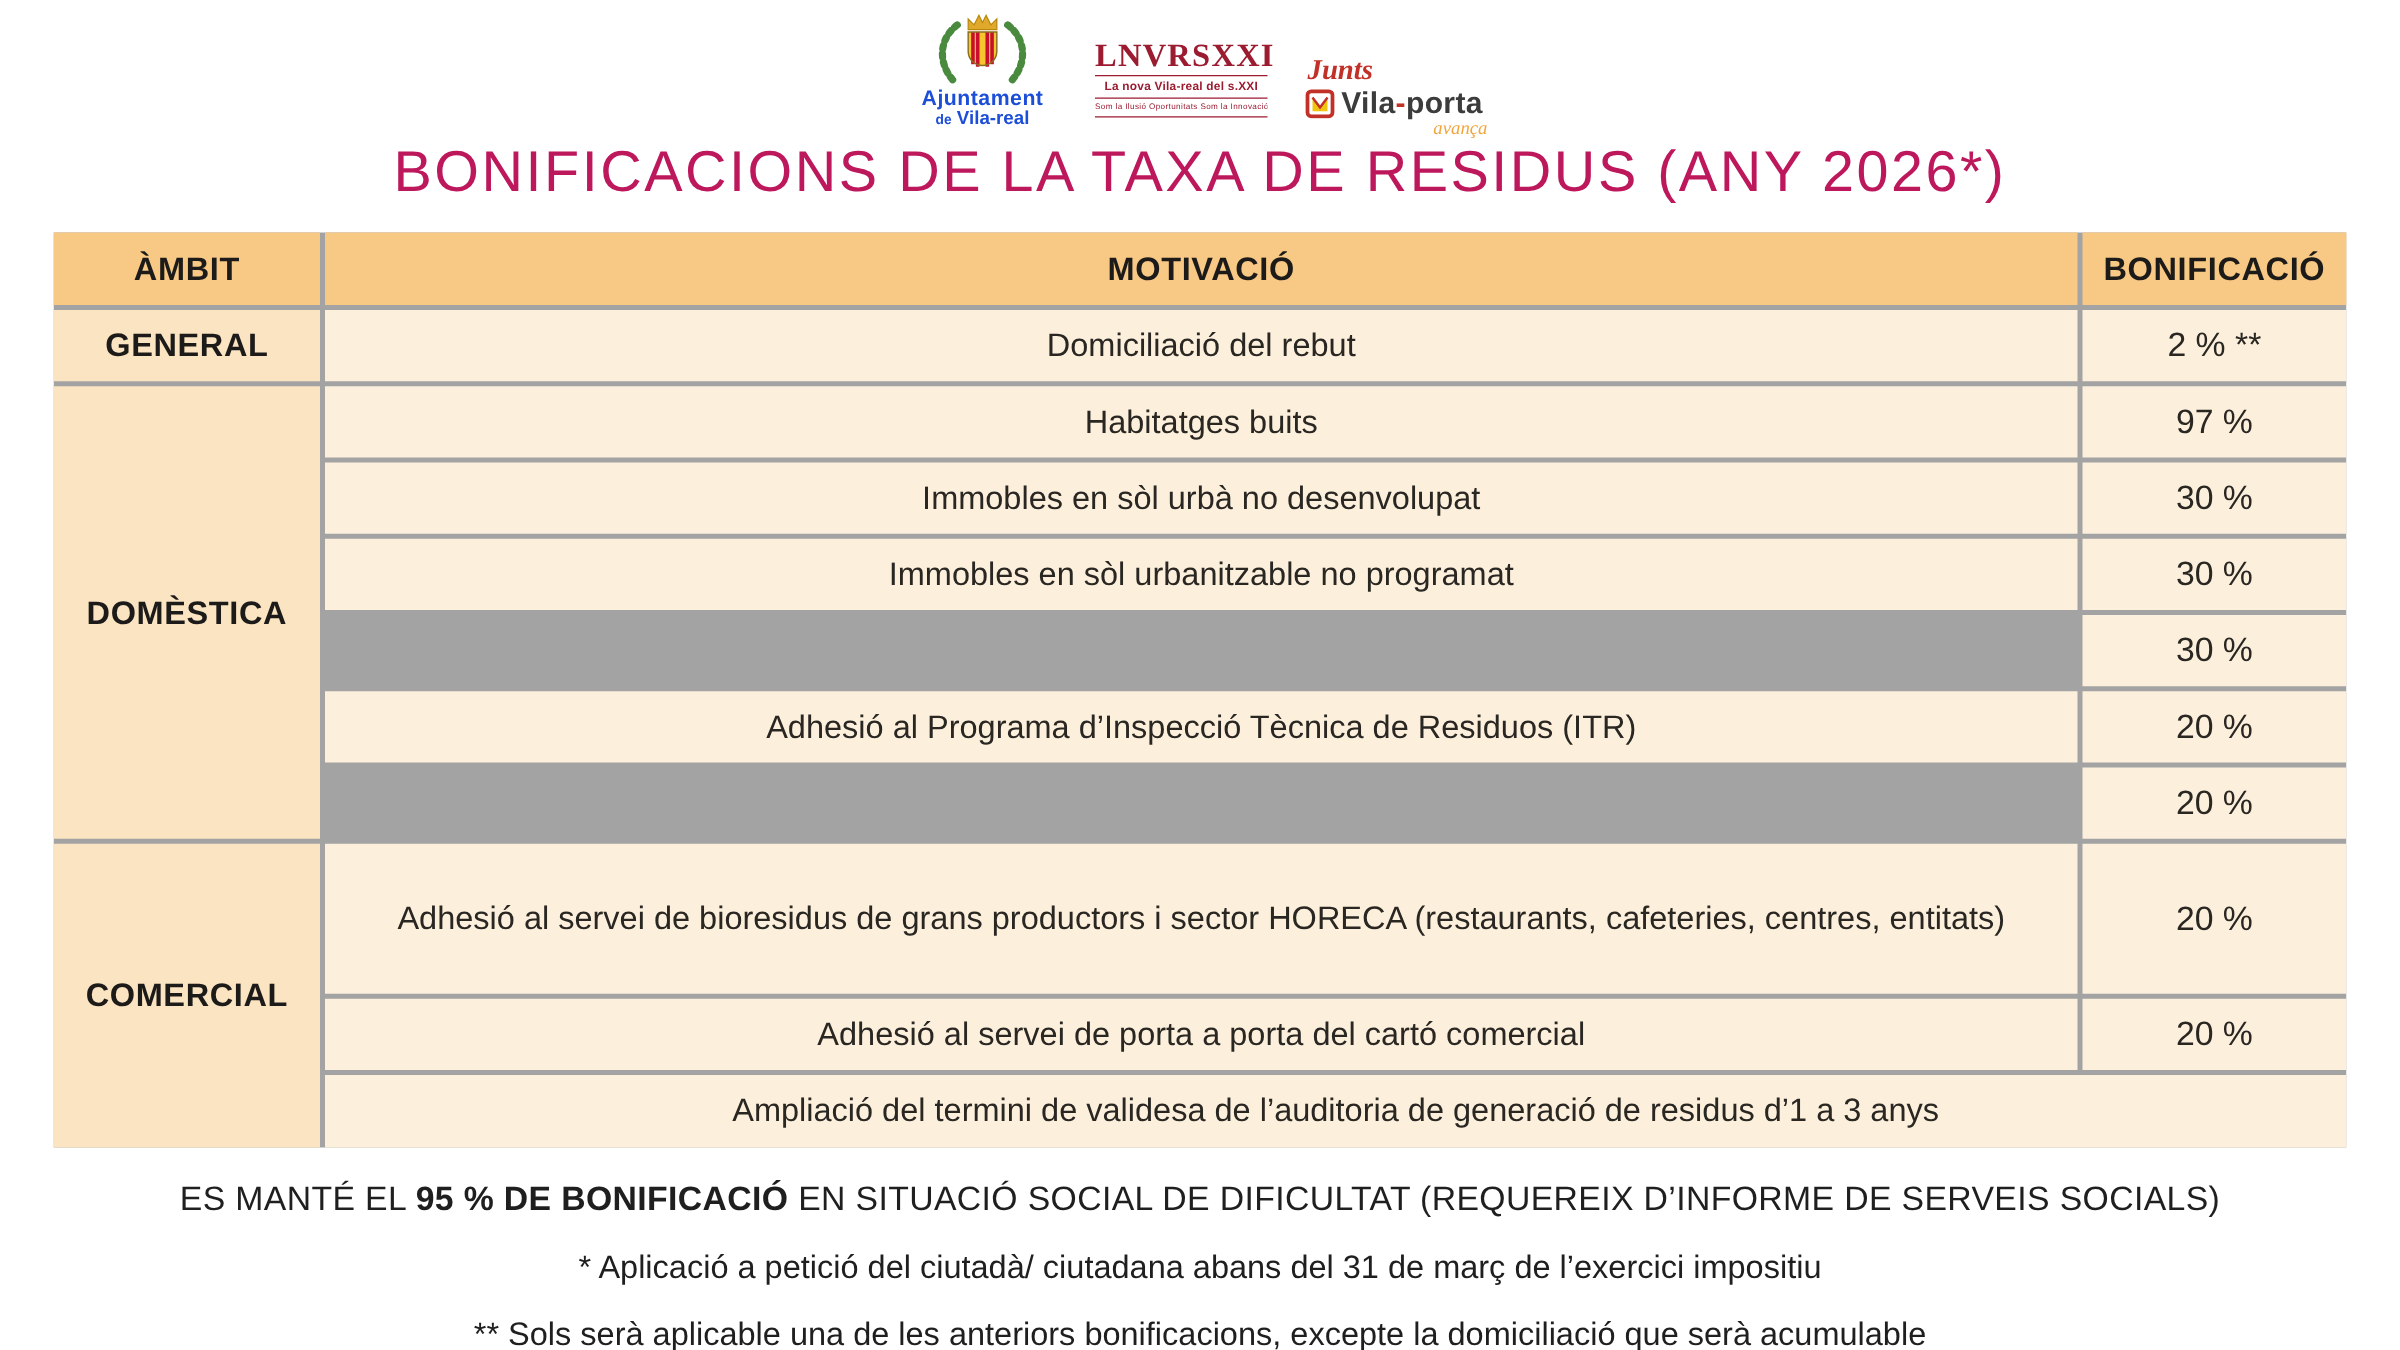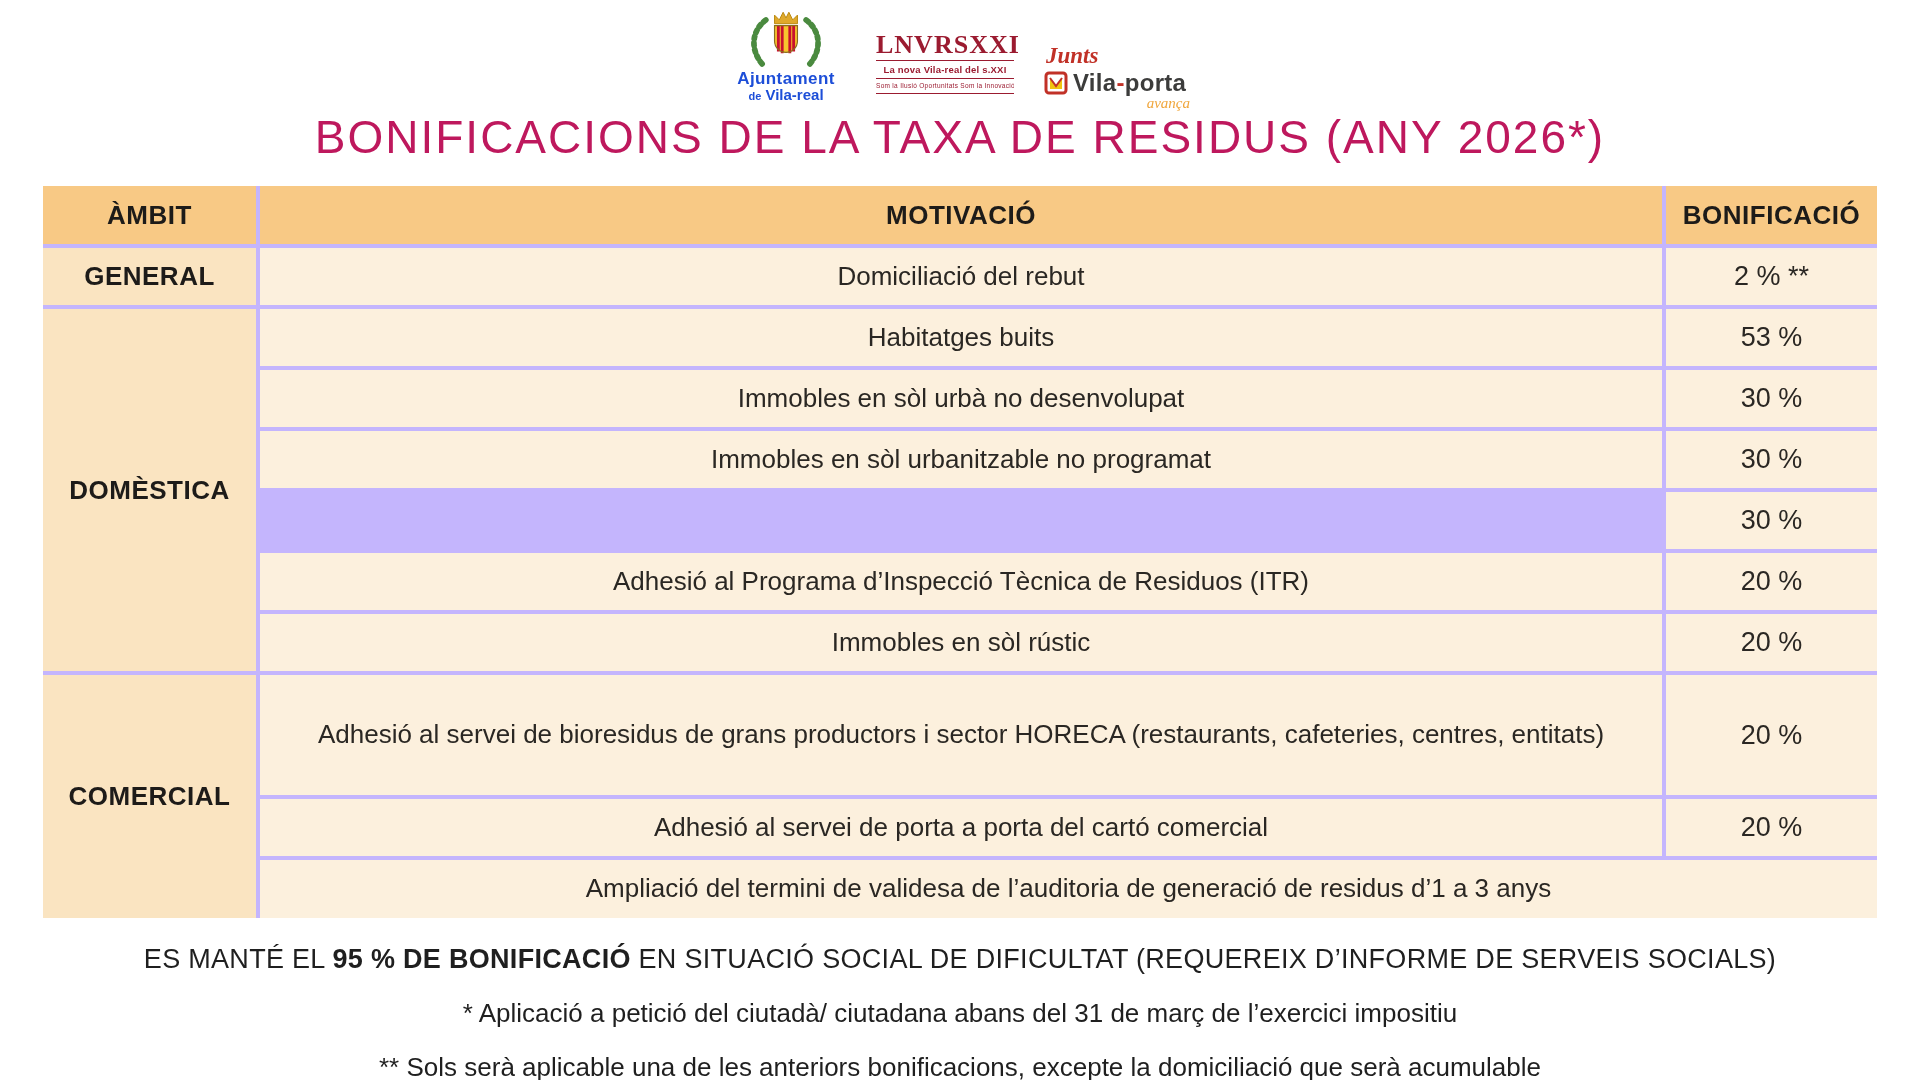--- a/index.html
+++ b/index.html
@@ -36,21 +36,21 @@
     margin-right:4px; }
 
   
   .title { text-align:center; font-size:46px; font-weight:300; letter-spacing:2px;
     color:#be185d; margin-top:10px; }
 
   
   .tbl { margin:22px 43px 0; display:grid;
     grid-template-columns:213px 1fr 211px;
     grid-template-rows:58px 57px 57px 57px 57px 57px 57px 57px 120px 57px 58px;
-    gap:4px; background:#c4b5fd; }
+    gap:4px; background:#a3a3a3; }
   .cell { display:flex; align-items:center; justify-content:center;
     text-align:center; }
   .hcell { background:var(--header-bg); font-weight:bold; font-size:26px;
     letter-spacing:.5px; }
   .acell { background:var(--ambit-bg); font-weight:bold; font-size:26px;
     letter-spacing:.5px; }
   .mcell, .bcell { background:var(--cell-bg); font-size:26px; color:#2a2723; }
   .mcell { padding:0 18px; line-height:1.35; }
   .bcell { font-size:27px; }
 
@@ -122,34 +122,33 @@
   <div class="cell hcell" style="grid-row:1;grid-column:3">BONIFICACIÓ</div>
 
   <div class="cell acell g-general">GENERAL</div>
   <div class="cell acell g-domestica">DOMÈSTICA</div>
   <div class="cell acell g-comercial">COMERCIAL</div>
 
   <div class="cell mcell" style="grid-row:2;grid-column:2">Domiciliació del rebut</div>
   <div class="cell bcell" style="grid-row:2;grid-column:3">2 % **</div>
 
   <div class="cell mcell" style="grid-row:3;grid-column:2">Habitatges buits</div>
-  <div class="cell bcell" style="grid-row:3;grid-column:3">53 %</div>
+  <div class="cell bcell" style="grid-row:3;grid-column:3">97 %</div>
 
   <div class="cell mcell" style="grid-row:4;grid-column:2">Immobles en sòl urbà no desenvolupat</div>
   <div class="cell bcell" style="grid-row:4;grid-column:3">30 %</div>
 
   <div class="cell mcell" style="grid-row:5;grid-column:2">Immobles en sòl urbanitzable no programat</div>
   <div class="cell bcell" style="grid-row:5;grid-column:3">30 %</div>
 
   <div class="cell bcell" style="grid-row:6;grid-column:3">30 %</div>
 
   <div class="cell mcell" style="grid-row:7;grid-column:2">Adhesió al Programa d’Inspecció Tècnica de Residuos (ITR)</div>
   <div class="cell bcell" style="grid-row:7;grid-column:3">20 %</div>
 
-  <div class="cell mcell" style="grid-row:8;grid-column:2">Immobles en sòl rústic</div>
   <div class="cell bcell" style="grid-row:8;grid-column:3">20 %</div>
 
   <div class="cell mcell" style="grid-row:9;grid-column:2">Adhesió al servei de bioresidus de grans productors i sector HORECA (restaurants, cafeteries, centres, entitats)</div>
   <div class="cell bcell" style="grid-row:9;grid-column:3">20 %</div>
 
   <div class="cell mcell" style="grid-row:10;grid-column:2">Adhesió al servei de porta a porta del cartó comercial</div>
   <div class="cell bcell" style="grid-row:10;grid-column:3">20 %</div>
 
   <div class="cell mcell span2" style="grid-row:11">Ampliació del termini de validesa de l’auditoria de generació de residus d’1 a 3 anys</div>
 </div>

